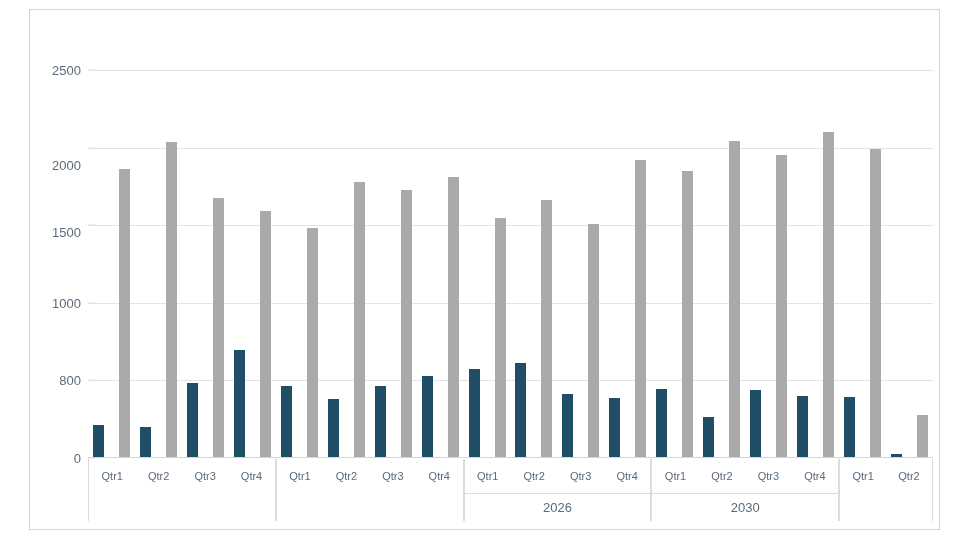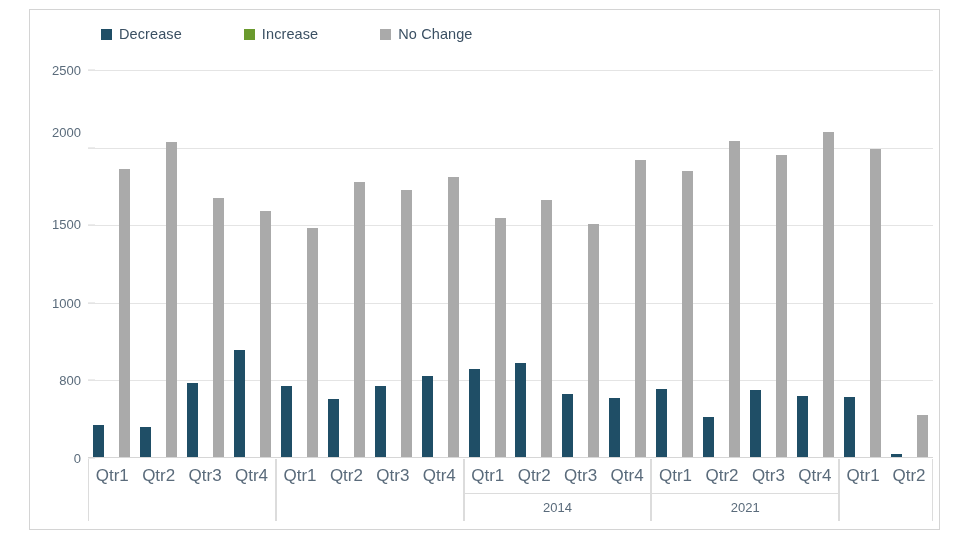--- a/index.html
+++ b/index.html
@@ -148,21 +148,21 @@
     top: 0;
     width: 100%;
     height: 34px;
     display: flex;
   }
   .qtr-cell {
     flex: 1 1 0;
     display: flex;
     align-items: center;
     justify-content: center;
-    font-size: 17px;
+    font-size: 11px;
     color: #5a6b7b;
   }
   .year-row {
     position: absolute;
     left: 0;
     top: 34px;
     width: 100%;
     height: 28px;
     display: flex;
     align-items: center;
@@ -173,45 +173,31 @@
     box-sizing: border-box;
   }
 </style>
 </head>
 <body>
 
 <div id="chart-frame">
 
   <div class="frame-border"></div>
 
-  <div id="legend">
-      <div class="legend-item">
-        <span class="legend-swatch" style="background: rgb(31, 78, 102);"></span>
-        <span class="legend-label">Decrease</span>
-      </div>
-      <div class="legend-item">
-        <span class="legend-swatch" style="background: rgb(106, 154, 46);"></span>
-        <span class="legend-label">Increase</span>
-      </div>
-      <div class="legend-item">
-        <span class="legend-swatch" style="background: rgb(170, 170, 170);"></span>
-        <span class="legend-label">No Change</span>
-      </div>
-    </div>
 
   <div id="y-axis-labels">
       <div class="y-tick" style="top: 388px;">0</div>
       <div class="y-tick-dash" style="top: 388px; left: 59px;"></div>
       <div class="y-tick" style="top: 310.4px;">800</div>
       <div class="y-tick-dash" style="top: 310.4px; left: 59px;"></div>
       <div class="y-tick" style="top: 232.8px;">1000</div>
       <div class="y-tick-dash" style="top: 232.8px; left: 59px;"></div>
-      <div class="y-tick" style="top: 154px;">1500</div>
+      <div class="y-tick" style="top: 162px;">1500</div>
       <div class="y-tick-dash" style="top: 155.2px; left: 59px;"></div>
-      <div class="y-tick" style="top: 62px;">2000</div>
+      <div class="y-tick" style="top: 95px;">2000</div>
       <div class="y-tick-dash" style="top: 77.6px; left: 59px;"></div>
       <div class="y-tick" style="top: 0px;">2500</div>
       <div class="y-tick-dash" style="top: 0px; left: 59px;"></div>
     </div>
 
   <div id="plot-area">
     <div id="grid-layer">
         <div class="gridline" style="top: 310.4px;"></div>
         <div class="gridline" style="top: 232.8px;"></div>
         <div class="gridline" style="top: 155.2px;"></div>
@@ -330,30 +316,30 @@
           <div class="qtr-cell">Qtr4</div>
         </div>
       </div>
       <div class="year-block" style="left: 375.556px; width: 187.778px;">
         <div class="qtr-row">
           <div class="qtr-cell">Qtr1</div>
           <div class="qtr-cell">Qtr2</div>
           <div class="qtr-cell">Qtr3</div>
           <div class="qtr-cell">Qtr4</div>
         </div>
-        <div class="year-row">2014</div>
+        <div class="year-row">2026</div>
       </div>
       <div class="year-block" style="left: 563.333px; width: 187.778px;">
         <div class="qtr-row">
           <div class="qtr-cell">Qtr1</div>
           <div class="qtr-cell">Qtr2</div>
           <div class="qtr-cell">Qtr3</div>
           <div class="qtr-cell">Qtr4</div>
         </div>
-        <div class="year-row">2021</div>
+        <div class="year-row">2030</div>
       </div>
       <div class="year-block" style="left: 751.111px; width: 93.8889px;">
         <div class="qtr-row">
           <div class="qtr-cell">Qtr1</div>
           <div class="qtr-cell">Qtr2</div>
         </div>
       </div>
     </div>
 
 </div>

